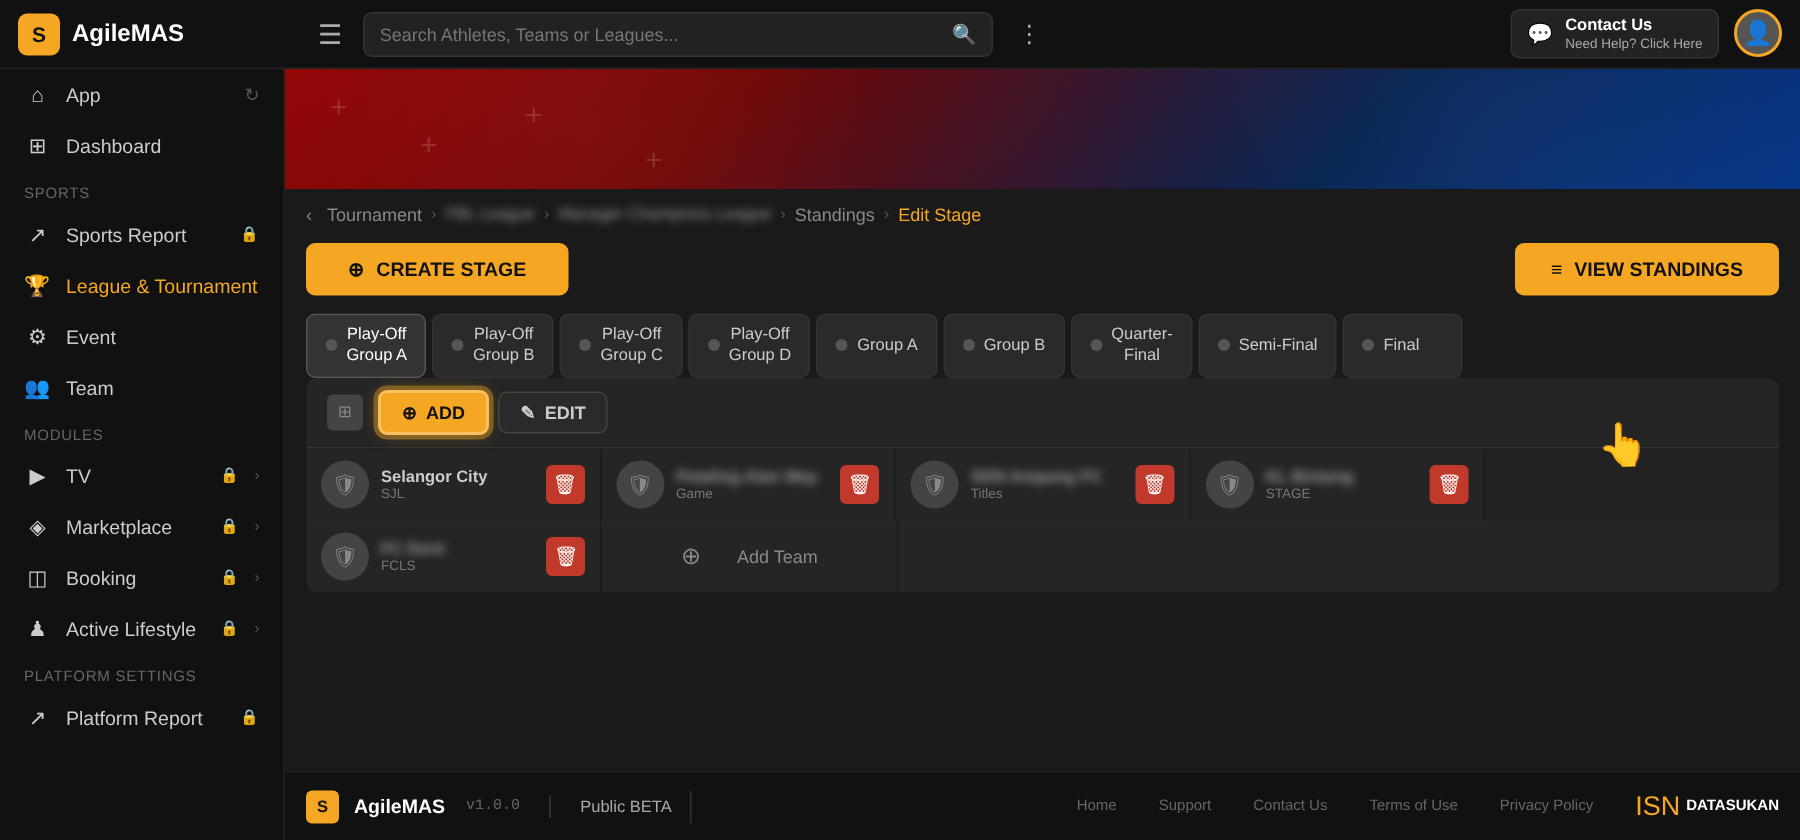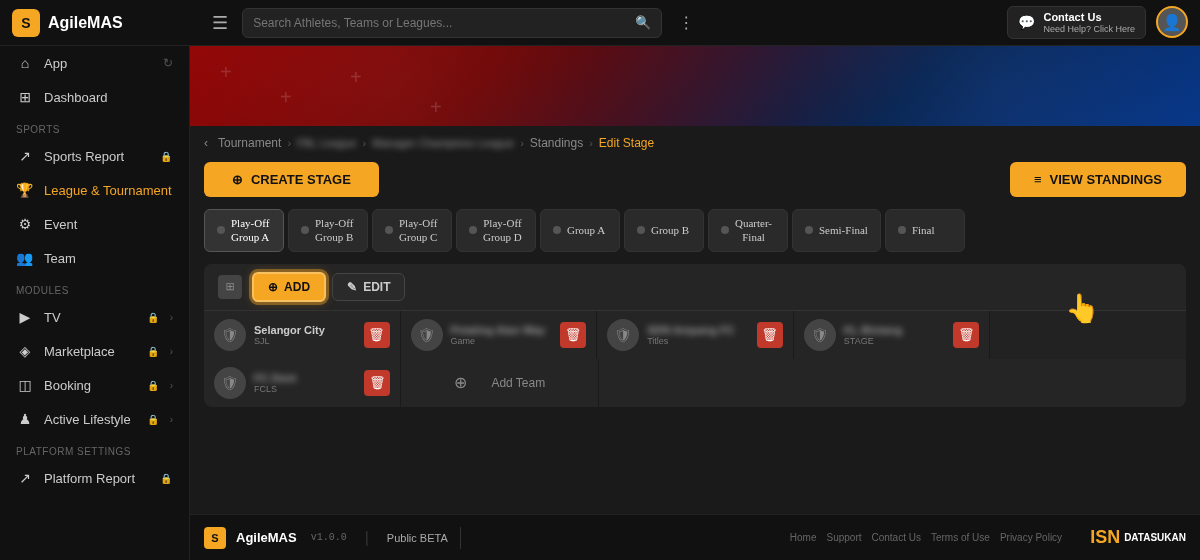--- a/index.html
+++ b/index.html
@@ -233,23 +233,22 @@
       display: flex;
       align-items: center;
       gap: 8px;
       text-transform: uppercase;
     }
 
     
     .stage-tabs {
       display: flex;
       gap: 4px;
-      margin-bottom: 12px;
+      margin-bottom: 0;
       overflow-x: auto;
-      font-family: Liberation Serif, serif;
     }
     .stage-tab {
       background: #2a2a2a;
       border: 1px solid #333;
       border-radius: 6px;
       padding: 6px 12px;
       font-size: 11px;
       color: #ccc;
       cursor: pointer;
       white-space: nowrap;
@@ -410,35 +409,35 @@
       align-items: center;
       justify-content: center;
       font-weight: bold;
       font-size: 11px;
       color: #111;
     }
     .footer-logo-text { font-size: 13px; font-weight: 700; color: #fff; }
     .footer-version { font-size: 10px; color: #666; }
     .footer-links {
       display: flex;
-      gap: 10px;
+      gap: 28px;
       margin-left: auto;
       font-size: 10px;
       color: #666;
     }
     .footer-links span { cursor: pointer; }
     .footer-brand {
       display: flex;
       align-items: center;
       gap: 4px;
       margin-left: 16px;
     }
     .footer-brand-isn {
       font-size: 18px;
-      font-weight: 700;
+      font-weight: 400;
       color: #f5a623;
     }
     .footer-brand-datasukan {
       font-size: 10px;
       font-weight: 700;
       color: #fff;
     }
 
     
     .blurred-text {

